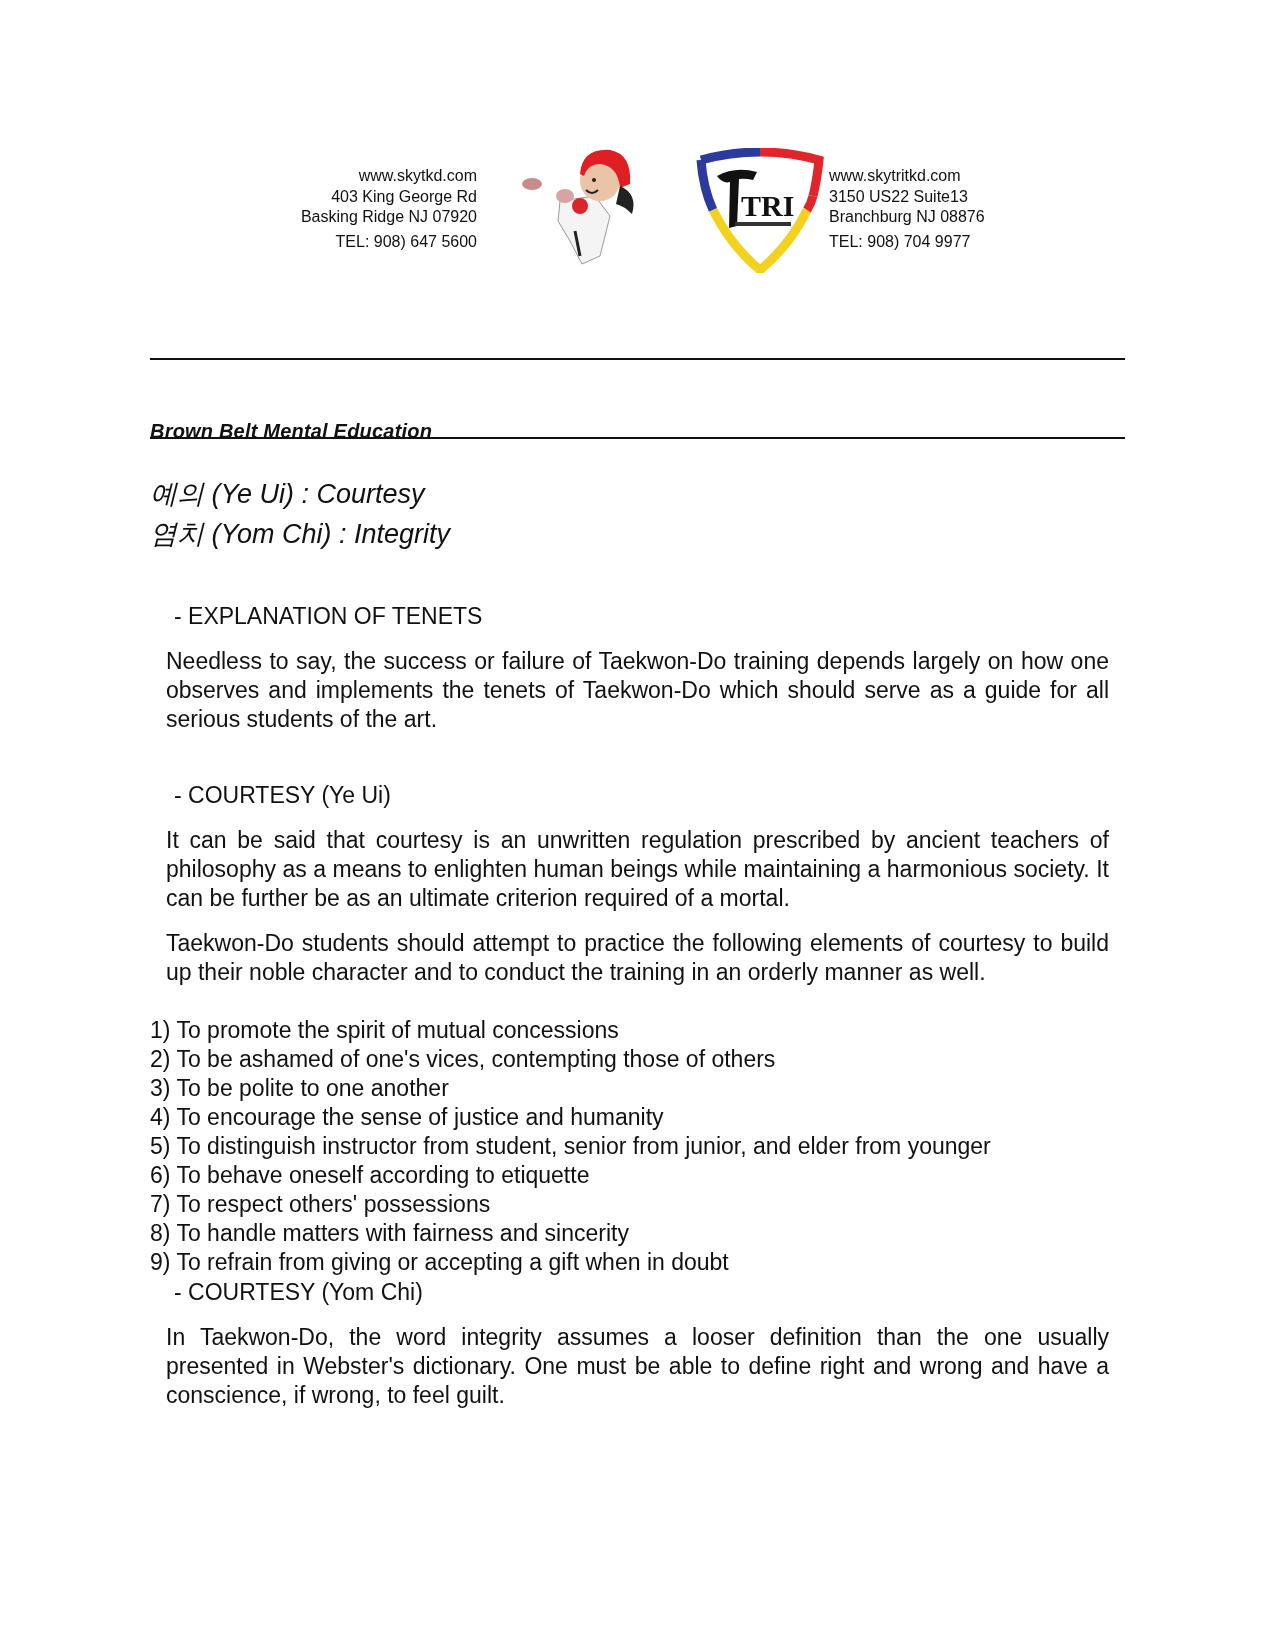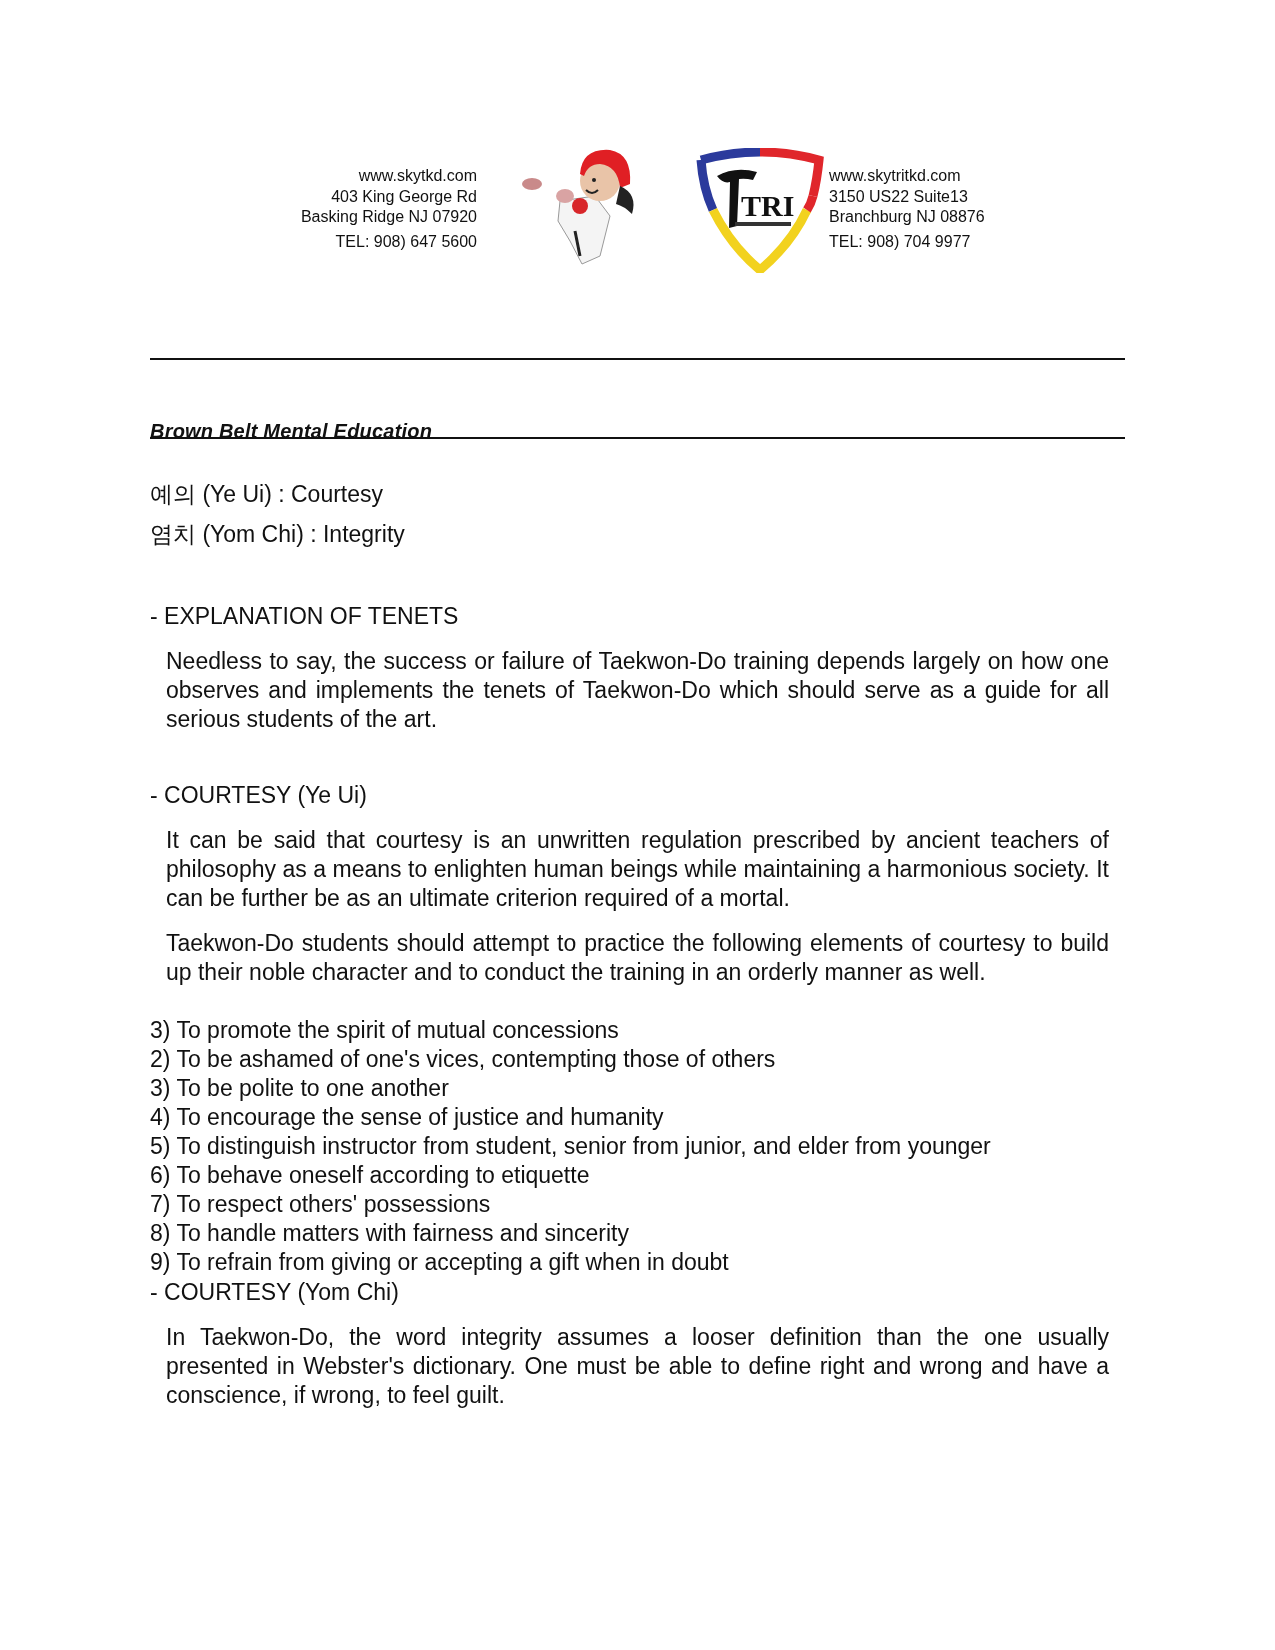--- a/index.html
+++ b/index.html
@@ -19,25 +19,25 @@
   .shield { position:absolute; left:695px; top:132px; width:130px; height:125px; }
 
   
   .rule { position:absolute; left:150px; width:975px; height:0; border-top:2px solid #111; }
   .rule.r1 { top:342px; }
   .rule.r2 { top:421px; }
 
   .title { position:absolute; left:150px; top:376px; font-size:20px; font-weight:bold;
            font-style:italic; letter-spacing:0.2px;margin-top:28px; }
 
-  .terms { position:absolute; left:150px; top:458px; font-size:23px; line-height:40px; }
+  .terms { position:absolute; left:150px; top:458px; font-size:27px; line-height:40px;font-style:italic; }
   .terms div { white-space:nowrap; }
 
   .content { position:absolute; left:150px; width:975px; font-size:23px; line-height:29px; }
-  .content .h { white-space:nowrap; }
+  .content .h { white-space:nowrap;margin-left:24px; }
   .content p { margin:16px; text-align:justify; text-align-last:left; }
   .content .list div { white-space:nowrap; }
 
   .sec1 { top:586px; }
   .sec2 { top:765px; }
   .sec2 .list { margin-top:29px; }
   .sec3 { top:1262px; }
 </style>
 </head>
 <body>
@@ -111,21 +111,21 @@
   <div class="content sec1">
     <div class="h">- EXPLANATION OF TENETS</div>
     <p>Needless to say, the success or failure of Taekwon-Do training depends largely on how one observes and implements the tenets of Taekwon-Do which should serve as a guide for all serious students of the art.</p>
   </div>
 
   <div class="content sec2">
     <div class="h">- COURTESY (Ye Ui)</div>
     <p>It can be said that courtesy is an unwritten regulation prescribed by ancient teachers of philosophy as a means to enlighten human beings while maintaining a harmonious society. It can be further be as an ultimate criterion required of a mortal.</p>
     <p>Taekwon-Do students should attempt to practice the following elements of courtesy to build up their noble character and to conduct the training in an orderly manner as well.</p>
     <div class="list">
-      <div>3) To promote the spirit of mutual concessions</div>
+      <div>1) To promote the spirit of mutual concessions</div>
       <div>2) To be ashamed of one's vices, contempting those of others</div>
       <div>3) To be polite to one another</div>
       <div>4) To encourage the sense of justice and humanity</div>
       <div>5) To distinguish instructor from student, senior from junior, and elder from younger</div>
       <div>6) To behave oneself according to etiquette</div>
       <div>7) To respect others' possessions</div>
       <div>8) To handle matters with fairness and sincerity</div>
       <div>9) To refrain from giving or accepting a gift when in doubt</div>
     </div>
   </div>

